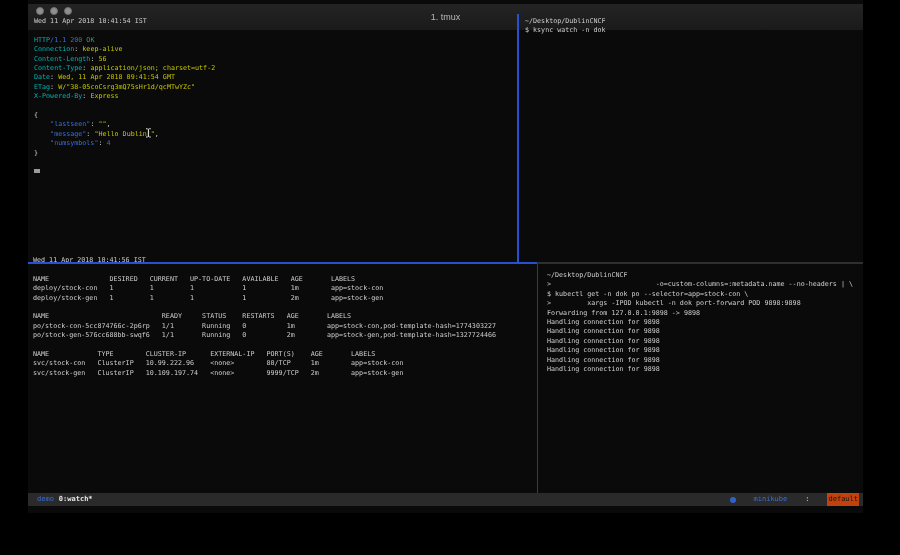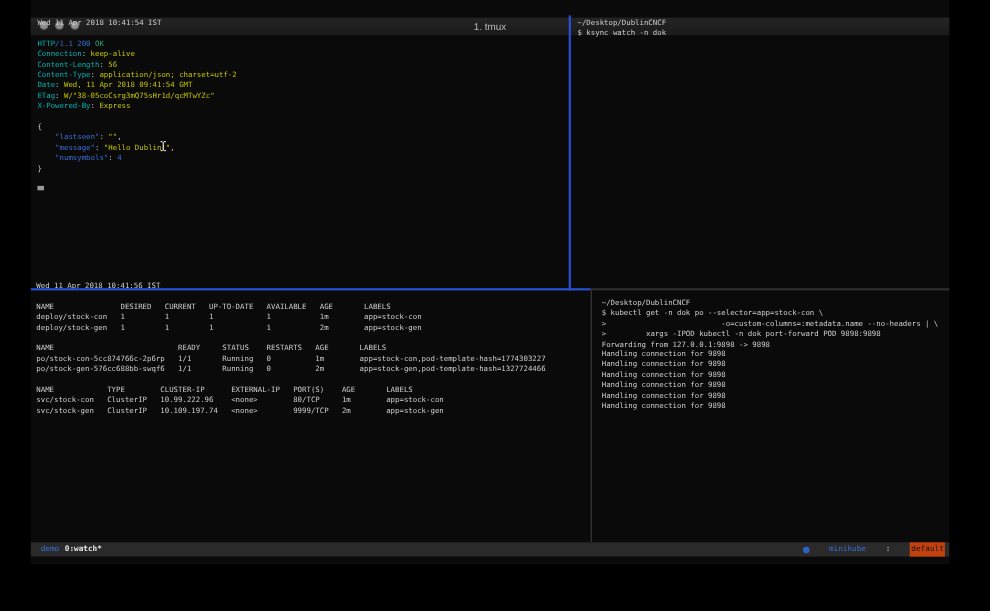--- a/index.html
+++ b/index.html
@@ -1,19 +1,19 @@
 <!DOCTYPE html>
 <html><head>
 <meta charset="utf-8">
 <style>
   html,body{margin:0;padding:0;background:#000;width:900px;height:555px;overflow:hidden;}
   #stage{position:relative;width:900px;height:555px;background:#000;font-family:"DejaVu Sans Mono",monospace;}
   #window{position:absolute;left:28px;top:0;width:835px;height:513px;background:#0a0a0a;}
   
-  .titlebar{position:absolute;left:0;top:16px;width:835px;height:16px;background:linear-gradient(#242424,#1a1a1a);display:flex;align-items:center;}
+  .titlebar{position:absolute;left:0;top:4px;width:835px;height:26px;background:linear-gradient(#242424,#1a1a1a);display:flex;align-items:center;}
   .lights{position:absolute;left:8px;top:0;height:14px;display:flex;align-items:center;gap:6px;}
   .light{width:6px;height:6px;border-radius:50%;background:#8f8f8f;border:0.5px solid #6e6e6e;}
   .win-title{width:100%;text-align:center;font-family:"Liberation Sans",sans-serif;font-size:9px;color:#b8b8b8;}
   
   .pane{position:absolute;overflow:hidden;}
   .pane-tl{left:1px;top:14px;width:489px;height:248px;padding:3px 0 0 5px;}
   .pane-tr{left:491px;top:14px;width:344px;height:248px;padding:3px 0 0 6px;}
   .pane-bl{left:0;top:248px;width:509px;height:229px;padding:8px 0 0 5px;}
   .pane-br{left:510px;top:264px;width:325px;height:229px;padding:7px 0 0 9px;}
   .div-v-blue{position:absolute;left:489px;top:14px;width:2px;height:250px;background:#2850d2;}
@@ -89,22 +89,22 @@
         <div class="tline"><span class="c-w">NAME                            READY     STATUS    RESTARTS   AGE       LABELS</span></div>
         <div class="tline"><span class="c-w">po/stock-con-5cc874766c-2p6rp   1/1       Running   0          1m        app=stock-con,pod-template-hash=1774303227</span></div>
         <div class="tline"><span class="c-w">po/stock-gen-576cc688bb-swqf6   1/1       Running   0          2m        app=stock-gen,pod-template-hash=1327724466</span></div>
         <div class="tline"><span class="c-w"></span></div>
         <div class="tline"><span class="c-w">NAME            TYPE        CLUSTER-IP      EXTERNAL-IP   PORT(S)    AGE       LABELS</span></div>
         <div class="tline"><span class="c-w">svc/stock-con   ClusterIP   10.99.222.96    &lt;none&gt;        80/TCP     1m        app=stock-con</span></div>
         <div class="tline"><span class="c-w">svc/stock-gen   ClusterIP   10.109.197.74   &lt;none&gt;        9999/TCP   2m        app=stock-gen</span></div>
       </div>
     <div class="pane pane-br">
         <div class="tline"><span class="c-w">~/Desktop/DublinCNCF</span></div>
+        <div class="tline"><span class="c-w">&gt;                          -o=custom-columns=:metadata.name --no-headers | \</span></div>
         <div class="tline"><span class="c-w">$ kubectl get -n dok po --selector=app=stock-con \</span></div>
-        <div class="tline"><span class="c-w">&gt;                          -o=custom-columns=:metadata.name --no-headers | \</span></div>
         <div class="tline"><span class="c-w">&gt;         xargs -IPOD kubectl -n dok port-forward POD 9898:9898</span></div>
         <div class="tline"><span class="c-w">Forwarding from 127.0.0.1:9898 -&gt; 9898</span></div>
         <div class="tline"><span class="c-w">Handling connection for 9898</span></div>
         <div class="tline"><span class="c-w">Handling connection for 9898</span></div>
         <div class="tline"><span class="c-w">Handling connection for 9898</span></div>
         <div class="tline"><span class="c-w">Handling connection for 9898</span></div>
         <div class="tline"><span class="c-w">Handling connection for 9898</span></div>
         <div class="tline"><span class="c-w">Handling connection for 9898</span></div>
       </div>
 

